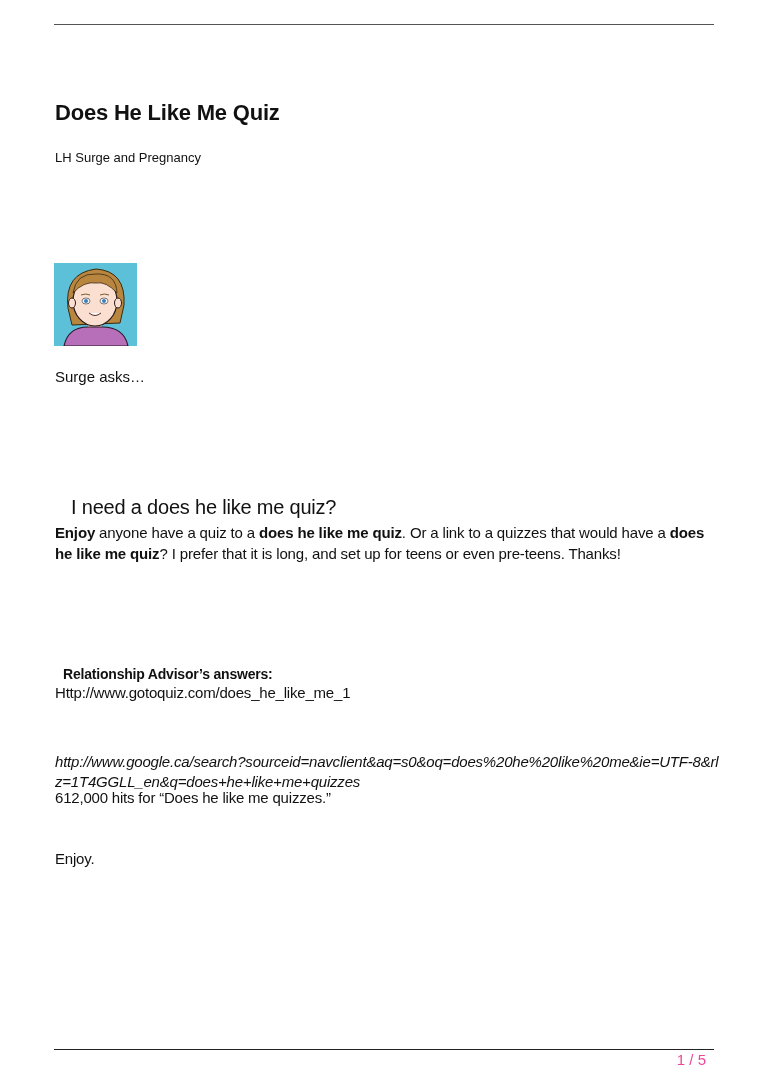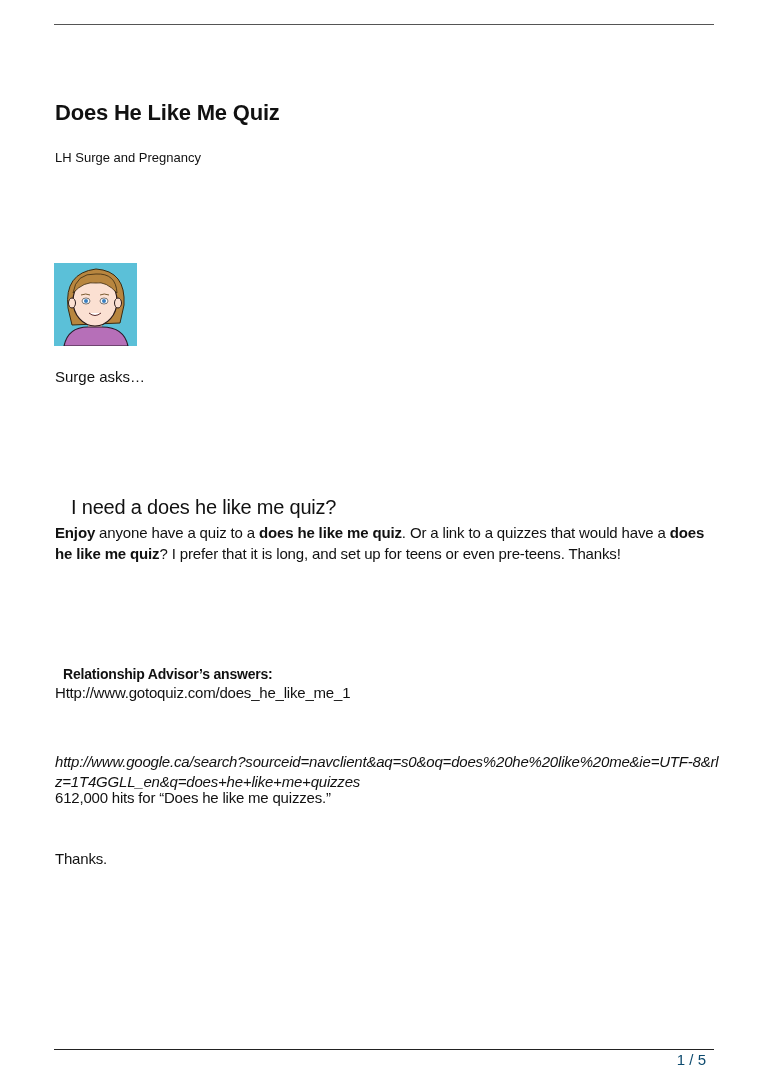--- a/index.html
+++ b/index.html
@@ -2,21 +2,21 @@
 <html><head>
   <meta charset="utf-8">
   <style>
     html, body { margin: 0; padding: 0; background: #ffffff; }
     body { width: 768px; height: 1087px; position: relative; overflow: hidden;
            font-family: "Liberation Sans", sans-serif; color: #111111; }
     .rule-top { position: absolute; left: 54px; top: 24px; width: 660px; height: 0;
                 border-top: 1px solid #555555; }
     .rule-bottom { position: absolute; left: 54px; top: 1049px; width: 660px; height: 0;
                    border-top: 1px solid #222222; }
-    .page-num { position: absolute; right: 62px; top: 1051px; font-size: 15px; color: #0c4a6e; }
+    .page-num { position: absolute; right: 62px; top: 1051px; font-size: 15px; color: #ec4899; }
     .title { position: absolute; left: 55px; top: 100px; margin: 0;
              font-size: 22px; font-weight: bold; letter-spacing: -0.2px; }
     .meta { position: absolute; left: 55px; top: 148px; font-size: 13px; line-height: 20px; }
     .avatar { position: absolute; left: 54px; top: 263px; width: 83px; height: 83px;
               background: #5bc0d8; overflow: hidden; }
     .asks { position: absolute; left: 55px; top: 368px; font-size: 15px; }
     .q-heading { position: absolute; left: 55px; top: 480px; margin: 16px;
                  font-size: 20px; font-weight: normal; letter-spacing: -0.2px; }
     .q-body { position: absolute; left: 55px; top: 522px; width: 670px;
               font-size: 15px; line-height: 21px; letter-spacing: -0.15px; }
@@ -72,16 +72,16 @@
 
 <div class="q-body">
   <b>Enjoy</b><span> anyone have a quiz to a </span><b>does he like me quiz</b><span>. Or a link to a quizzes that would have a </span><b>does he like me quiz</b><span>? I prefer that it is long, and set up for teens or even pre-teens. Thanks!</span>
 </div>
 
 <h2 class="a-heading">Relationship Advisor’s answers:</h2>
 
 <div class="a-line" style="top:683px;">Http://www.gotoquiz.com/does_he_like_me_1</div>
 <div class="a-line" style="top:752px;font-style:italic;">http://www.google.ca/search?sourceid=navclient&amp;aq=s0&amp;oq=does%20he%20like%20me&amp;ie=UTF-8&amp;rlz=1T4GGLL_en&amp;q=does+he+like+me+quizzes</div>
 <div class="a-line" style="top:788px;">612,000 hits for “Does he like me quizzes.”</div>
-<div class="a-line" style="top:849px;">Thanks.</div>
+<div class="a-line" style="top:849px;">Enjoy.</div>
 
 <div class="rule-bottom"></div>
 <div class="page-num">1 / 5</div>
 
 </body></html>

